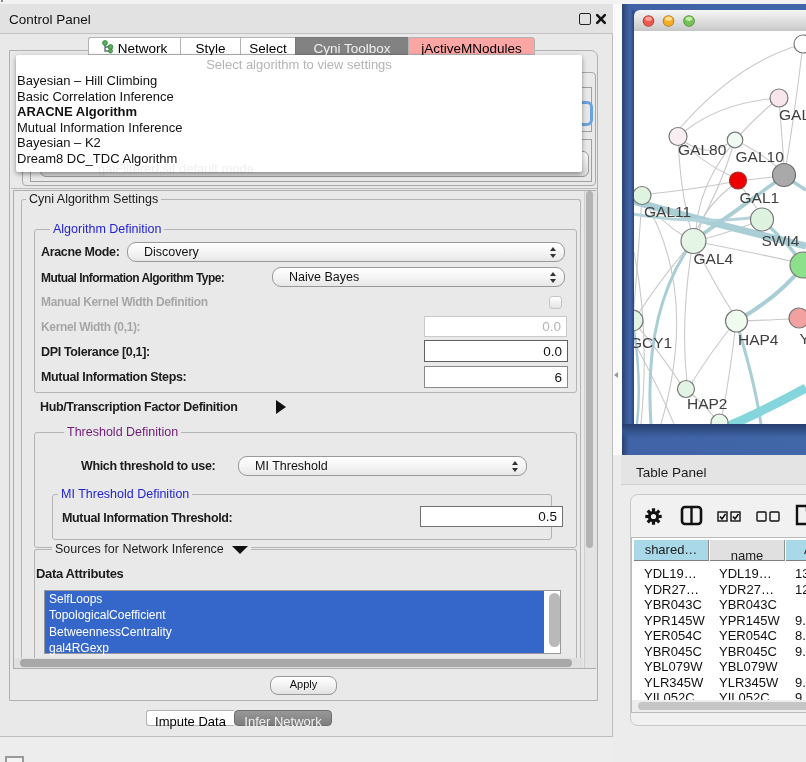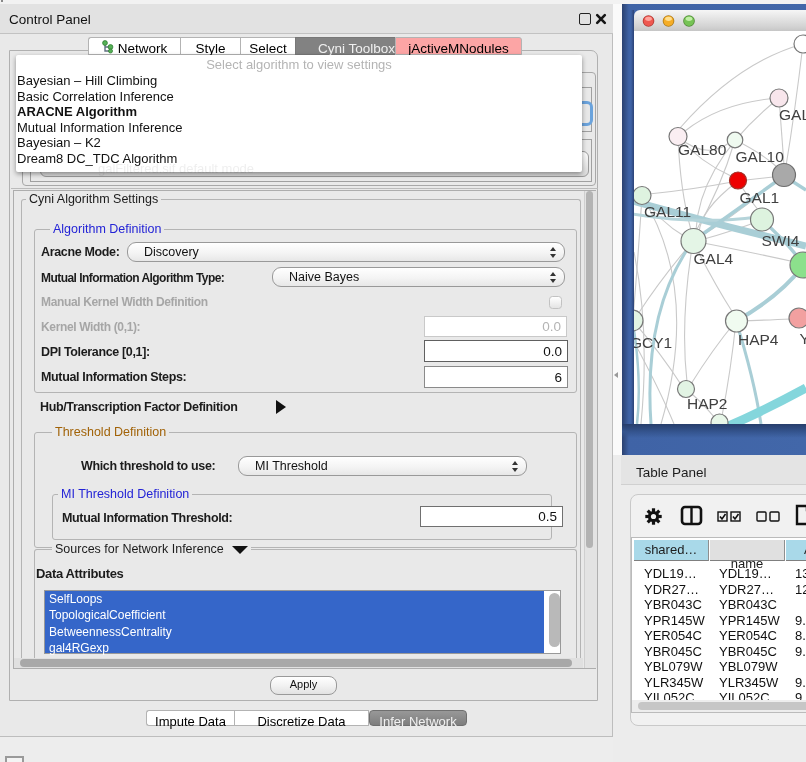--- a/index.html
+++ b/index.html
@@ -46,21 +46,21 @@
     <span style="position:relative;padding-left:16px;">
       <svg width="14" height="14" viewBox="0 0 14 14" style="position:absolute;left:0;top:-1px;">
         <path d="M3 3 L3 11 L8 11 M3 7 L8 7" stroke="#607080" stroke-width="1.4" fill="none"></path>
         <circle cx="3" cy="3" r="2.4" fill="#56b256" stroke="#2e7d32" stroke-width="0.8"></circle>
         <circle cx="8.5" cy="7" r="2.4" fill="#56b256" stroke="#2e7d32" stroke-width="0.8"></circle>
         <circle cx="8.5" cy="11" r="2" fill="#56b256" stroke="#2e7d32" stroke-width="0.8"></circle>
       </svg>Network</span>
   </div>
   <div style="width:60px;background:#fff;border:1px solid #b3b3b3;border-right:none;box-sizing:border-box;text-align:center;padding-top:2.5px;">Style</div>
   <div style="width:55px;background:#fff;border:1px solid #b3b3b3;border-right:none;box-sizing:border-box;text-align:center;padding-top:2.5px;">Select</div>
-  <div style="width:100px;background:#828282;color:#f0f0f0;border:1px solid #787878;border-right:none;box-sizing:border-box;text-align:right;padding-top:2.5px;">Cyni Toolbox</div>
+  <div style="width:113px;background:#828282;color:#f0f0f0;border:1px solid #787878;border-right:none;box-sizing:border-box;text-align:center;padding-top:2.5px;">Cyni Toolbox</div>
   <div style="width:127px;background:#fca5a5;border:1px solid #b3b3b3;box-sizing:border-box;text-align:center;padding-top:2.5px;border-radius:0 3px 0 0;">jActiveMNodules</div>
 </div>
 
 <div class="abs" style="left:9px;top:50px;width:589px;height:651px;border:1px solid #b0b0b0;background:#e9e9e9;box-sizing:border-box;border-radius:0 7px 0 0;"></div>
 
 <div class="abs" style="left:13px;top:190px;width:583px;height:479px;border:1px solid #adadad;box-sizing:border-box;"></div>
 
 <div class="abs" style="left:22px;top:72px;width:572px;height:112px;border:1px solid #a8a8a8;border-radius:4px;"></div>
 <div class="abs" style="left:30px;top:87px;width:560px;height:43px;border:1px solid #a0a0a0;"></div>
 <div class="abs" style="left:575px;top:101px;width:12px;height:19px;border:3px solid #6ba3dc;border-radius:6px;background:#e8e8e8;"></div>
@@ -97,21 +97,21 @@
 <div class="tf" style="left:424px;top:316px;width:143px;height:21px;border-color:#c9c9c9;color:#b4b4b4;">0.0</div>
 <div class="abs lbl b" style="left:41px;top:345px;">DPI Tolerance [0,1]:</div>
 <div class="tf" style="left:424px;top:340px;width:144px;height:22px;border-color:#606060;padding-top:3px;">0.0</div>
 <div class="abs lbl b" style="left:41px;top:370px;">Mutual Information Steps:</div>
 <div class="tf" style="left:424px;top:366px;width:144px;height:22px;border-color:#8a8a8a;padding-top:3px;">6</div>
 
 <div class="abs lbl b" style="left:40px;top:400px;">Hub/Transcription Factor Definition</div>
 <div class="abs" style="left:276px;top:400px;width:0;height:0;border-top:7px solid transparent;border-bottom:7px solid transparent;border-left:10px solid #111;"></div>
 
 <div class="group" style="left:34px;top:432px;width:541px;height:114px;">
-  <div class="gtitle" style="left:17px;color:#a16207;">Threshold Definition</div>
+  <div class="gtitle" style="left:29px;color:#701a75;">Threshold Definition</div>
 </div>
 <div class="abs lbl b" style="left:81px;top:459px;">Which threshold to use:</div>
 <div class="combo" style="left:238px;top:456px;width:289px;">
     <span class="ct">MI Threshold</span>
   <span class="arr">
       <span class="up"></span>
       <span class="dn"></span>
     </span>
   </div>
 <div class="group" style="left:52px;top:494px;width:498px;height:44px;">
@@ -136,21 +136,20 @@
 <div class="abs" style="left:14px;top:658px;width:569px;height:10px;background:#e0e0e0;"></div>
 <div class="abs" style="left:20px;top:659px;width:552px;height:8px;background:#a8a8a8;border-radius:4px;"></div>
 
 <div class="abs" style="left:584px;top:191px;width:12px;height:477px;background:#e3e3e3;border-left:1px solid #cfcfcf;"></div>
 <div class="abs" style="left:586px;top:191px;width:7px;height:357px;background:#b3b3b3;border-radius:4px;"></div>
 
 <div class="abs" style="left:270px;top:676px;width:67px;height:19px;border:1px solid #999;border-radius:8px;background:linear-gradient(#ffffff,#f2f2f2 50%,#e2e2e2);box-sizing:border-box;text-align:center;font-size:11px;color:#111;padding-top:0.5px;">Apply</div>
 
 <div class="abs" style="left:146px;top:710px;height:16px;display:flex;font-size:13px;">
   <div style="width:88px;background:#fff;border:1px solid #b3b3b3;border-right:none;box-sizing:border-box;text-align:center;padding-top:3px;border-radius:3px 0 0 3px;">Impute Data</div>
-  <div style="width:135px;background:#fff;border:1px solid #b3b3b3;box-sizing:border-box;text-align:center;padding-top:3px;">Discretize Data</div>
   <div style="width:98px;background:linear-gradient(#989898,#7e7e7e);color:#f2f2f2;border:1px solid #6f6f6f;box-sizing:border-box;text-align:center;padding-top:3px;border-radius:4px;">Infer Network</div>
 </div>
 
 <div class="abs" style="left:16px;top:55px;width:566px;height:117px;background:#fff;border-radius:2px;box-shadow:0 2px 5px rgba(0,0,0,0.4);font-size:13px;color:#111;z-index:6;">
   <div style="position:absolute;left:0;top:2px;width:100%;text-align:center;color:#b4b4b4;">Select algorithm to view settings</div>
   <div style="position:absolute;left:1px;top:18px;line-height:15.6px;">
     Bayesian – Hill Climbing<br>
     Basic Correlation Inference<br>
     <span class="b">ARACNE Algorithm</span><br>
     Mutual Information Inference<br>
@@ -290,21 +289,21 @@
       <path d="M103,22.5 l2,2.5 l3.5,-5" stroke-width="1.6"></path>
     <rect x="127" y="18" width="9" height="9" rx="1"></rect>
       <rect x="140" y="18" width="9" height="9" rx="1"></rect>
   </g>
   <path d="M167,12 l10,0 l4,4 l0,14 l-14,0 z M177,12 l0,4 l4,0" fill="none" stroke="#111" stroke-width="2.4"></path>
 </svg>
 
 <div class="abs" style="left:631px;top:537px;width:178px;height:176px;background:#fff;border:1px solid #bbb;box-sizing:border-box;overflow:hidden;">
   <div style="position:absolute;left:0;top:2px;height:21px;width:100%;font-size:13px;color:#1c1c1c;">
     <div style="position:absolute;left:2px;width:75px;height:21px;background:#a9d9e9;border-right:1px solid #8f8f8f;border-bottom:1px solid #7f7f7f;text-align:center;padding-top:2px;box-sizing:border-box;">shared…</div>
-    <div style="position:absolute;left:78px;width:75px;height:21px;background:#e0e0e0;border-right:1px solid #8f8f8f;border-bottom:1px solid #7f7f7f;text-align:center;padding-top:16px;box-sizing:border-box;">name</div>
+    <div style="position:absolute;left:78px;width:75px;height:21px;background:#e0e0e0;border-right:1px solid #8f8f8f;border-bottom:1px solid #7f7f7f;text-align:center;padding-top:8px;box-sizing:border-box;">name</div>
     <div style="position:absolute;left:154px;width:60px;height:21px;background:#a9d9e9;border-bottom:1px solid #7f7f7f;box-sizing:border-box;padding-top:2px;padding-left:18px;">A…</div>
   </div>
   <div style="position:absolute;left:0;top:28px;font-size:13px;color:#111;line-height:15.5px;">
     <div style="position:absolute;left:12px;white-space:pre;">YDL19…
 YDR27…
 YBR043C
 YPR145W
 YER054C
 YBR045C
 YBL079W

